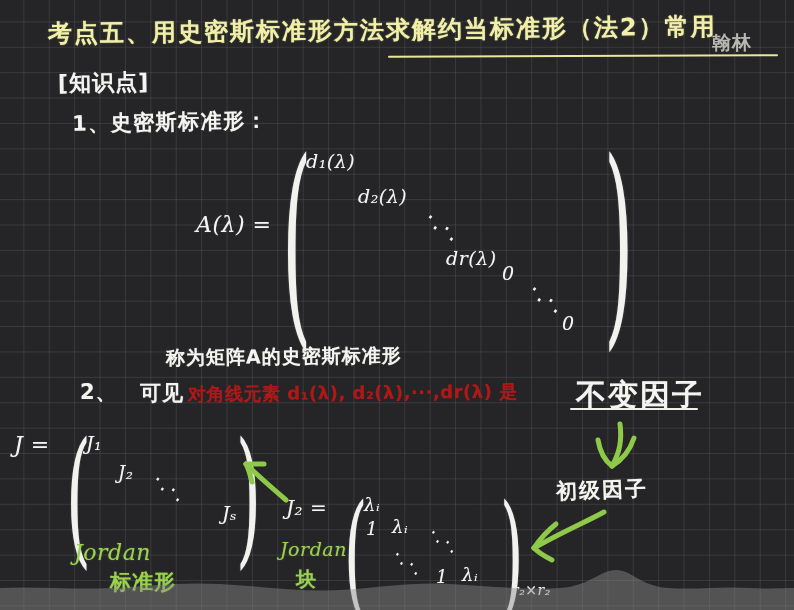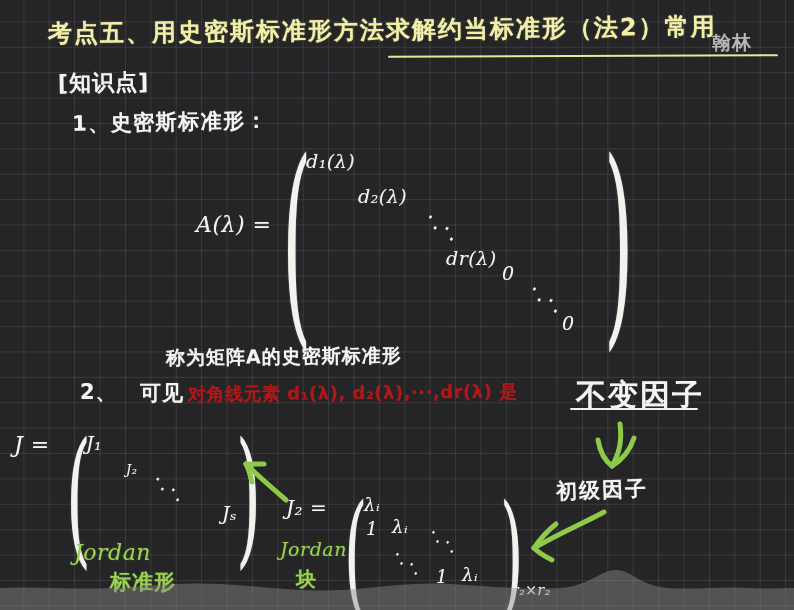--- a/index.html
+++ b/index.html
@@ -136,21 +136,21 @@
   #matA-dr { left: 446px; top: 247px; text-align: center; }
   #matA-zero1 { left: 502px; top: 262px; }
   #matA-dots2 { left: 528px; top: 286px; font-size: 22px; transform: rotate(35deg); letter-spacing: 3px; }
   #matA-zero2 { left: 562px; top: 312px; }
 
   
   #matJ-lhs { left: 14px; top: 432px; font-size: 22px; }
   #matJ-paren-l { left: 66px; top: 424px; font-size: 64px; transform: scale(1.0, 2.3); transform-origin: top left; }
   #matJ-paren-r { left: 236px; top: 424px; font-size: 64px; transform: scale(1.0, 2.3); transform-origin: top left; }
   #matJ-j1 { left: 86px; top: 432px; font-size: 19px; }
-  #matJ-j2 { left: 126px; top: 462px; font-size: 13px; text-align: right; }
+  #matJ-j2 { left: 118px; top: 462px; font-size: 18px; text-align: right; }
   #matJ-dots { left: 152px; top: 476px; font-size: 20px; transform: rotate(35deg); letter-spacing: 3px; }
   #matJ-js { left: 186px; top: 502px; font-size: 19px; margin-left: 36px; }
   #jordan-form-en { left: 74px; top: 540px; font-size: 22px; }
   #jordan-form-cn { left: 86px; top: 568px; font-size: 21px; font-weight: 600; letter-spacing: 1px; margin-left: 24px; }
 
   
   #matJ2-lhs { left: 286px; top: 496px; font-size: 20px; }
   #matJ2-paren-l { left: 344px; top: 486px; font-size: 60px; transform: scale(1.0, 2.25); transform-origin: top left; }
   #matJ2-paren-r { left: 500px; top: 486px; font-size: 60px; transform: scale(1.0, 2.25); transform-origin: top left; }
   #matJ2-l1 { left: 364px; top: 494px; font-size: 18px; }

